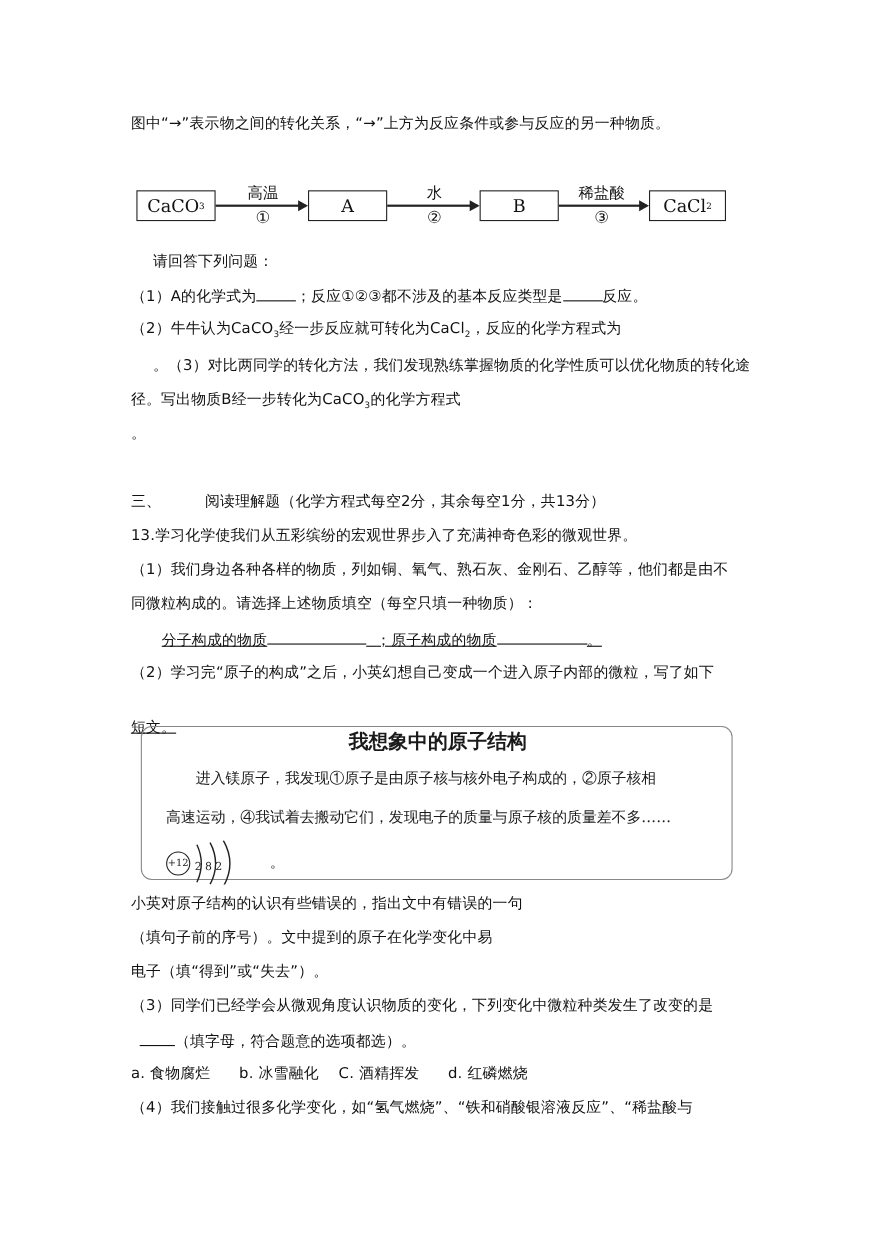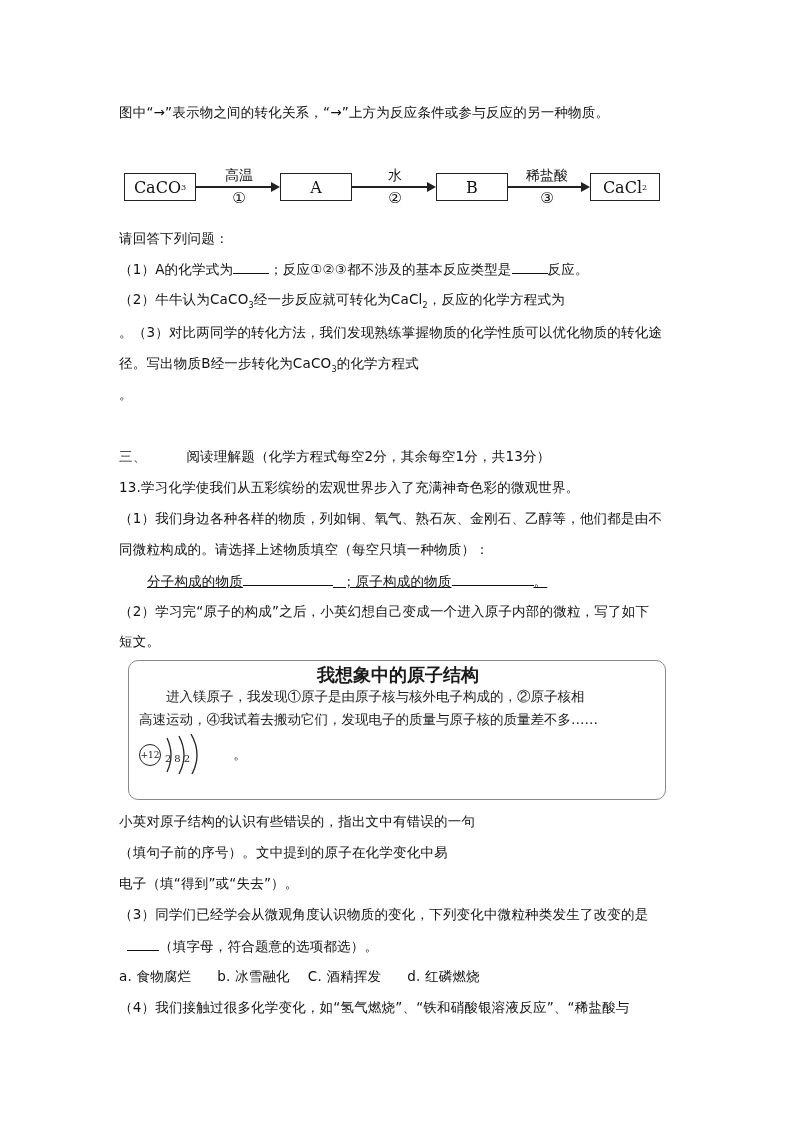--- a/index.html
+++ b/index.html
@@ -11,21 +11,21 @@
   .diagram { position: absolute; left: 124px; top: 170px; width: 536px; height: 40px; }
   .box { position: absolute; top: 3px; height: 28px; border: 1.5px solid #222; box-sizing: border-box;
          font-family: "DejaVu Serif", "Liberation Serif", serif; font-size: 16px; display: flex; align-items: center; justify-content: center; }
   .arrow { position: absolute; top: 16px; height: 2px; background: #222; }
   .arrow::after { content: ""; position: absolute; right: -2px; top: -4px; border-left: 9px solid #222; border-top: 5px solid transparent; border-bottom: 5px solid transparent; }
   .cond { position: absolute; font-family: "DejaVu Serif", "Liberation Serif", serif; font-size: 14px; text-align: center; }
   .num { position: absolute; font-size: 15px; text-align: center; }
   .story { position: absolute; left: 128px; top: 660px; width: 538px; height: 140px; border: 1.5px solid #888; border-radius: 10px; box-sizing: border-box;
            font-family: "DejaVu Serif", "Liberation Serif", serif; font-size: 13.5px; line-height: 23px; padding: 4px 8px 0 10px; color: #1a1a1a; }
   .story .title { text-align: center; font-weight: bold; font-size: 18px; line-height: 20px; }
-  .story p { margin: 0; white-space: nowrap; }
+  .story p { margin: 12px; white-space: nowrap; }
   .atom { display: inline-block; position: relative; vertical-align: middle; width: 90px; height: 36px; }
   .nucleus { position: absolute; left: 0; top: 7px; width: 22px; height: 22px; border: 1.5px solid #222; border-radius: 50%; font-size: 9px; display: flex; align-items: center; justify-content: center; box-sizing: border-box; }
   .shells { position: absolute; left: 26px; top: 10px; font-size: 10px; letter-spacing: 3px; }
 </style>
 </head>
 <body>
 
 <div class="line" style="top:103px;">图中“→”表示物之间的转化关系，“→”上方为反应条件或参与反应的另一种物质。</div>
 
 <div class="diagram">
@@ -46,45 +46,45 @@
   <div class="arrow" style="left:384px;width:80px;"></div>
   <div class="cond" style="left:390px;top:-3px;width:66px;">稀盐酸</div>
   <div class="num" style="left:408px;top:19px;width:30px;">③</div>
 
   <div class="box" style="left:466px;width:70px;">
       <span>CaCl</span>
       <sub>2</sub>
     </div>
 </div>
 
-<div class="line" style="top:229px;">请回答下列问题：</div>
+<div class="line" style="top:229px;margin-left:20px;">请回答下列问题：</div>
 <div class="line" style="top:259px;">
   <span>（1）A的化学式为</span><span class="blank" style="width:36px;"></span><span>；反应①②③都不涉及的基本反应类型是</span><span class="blank" style="width:36px;"></span><span>反应。</span>
 </div>
 <div class="line" style="top:290px;">
   <span>（2）牛牛认为CaCO</span><sub>3</sub><span>经一步反应就可转化为CaCl</span><sub>2</sub><span>，反应的化学方程式为</span>
 </div>
-<div class="line" style="top:323px;">。（3）对比两同学的转化方法，我们发现熟练掌握物质的化学性质可以优化物质的转化途</div>
+<div class="line" style="top:323px;margin-left:20px;">。（3）对比两同学的转化方法，我们发现熟练掌握物质的化学性质可以优化物质的转化途</div>
 <div class="line" style="top:354px;">
   <span>径。写出物质B经一步转化为CaCO</span><sub>3</sub><span>的化学方程式</span>
 </div>
 <div class="line" style="top:385px;">。</div>
 
 <div class="line" style="top:447px;">
   <span>三、</span><span style="display:inline-block;width:40px;"></span><span>阅读理解题（化学方程式每空2分，其余每空1分，共13分）</span>
 </div>
 <div class="line" style="top:478px;">13.学习化学使我们从五彩缤纷的宏观世界步入了充满神奇色彩的微观世界。</div>
 
 <div class="line" style="top:509px;">（1）我们身边各种各样的物质，列如铜、氧气、熟石灰、金刚石、乙醇等，他们都是由不</div>
 <div class="line" style="top:540px;">同微粒构成的。请选择上述物质填空（每空只填一种物质）：</div>
 <div class="line" style="top:571px;left:147px;text-decoration:underline;">
   <span>分子构成的物质</span><span class="blank" style="width:90px;"></span>&nbsp;&nbsp;<span>；原子构成的物质</span><span class="blank" style="width:82px;"></span><span>。</span>
 </div>
 <div class="line" style="top:602px;">（2）学习完“原子的构成”之后，小英幻想自己变成一个进入原子内部的微粒，写了如下</div>
-<div class="line" style="top:632px;">短文。</div>
+<div class="line" style="top:652px;text-decoration:underline;">短文。</div>
 
 <div class="story">
   <div class="title">我想象中的原子结构</div>
   <p>　　进入镁原子，我发现①原子是由原子核与核外电子构成的，②原子核相</p>
   <p>高速运动，④我试着去搬动它们，发现电子的质量与原子核的质量差不多……</p>
   <p style="margin-top:6px;">
     <span class="atom">
       <span class="nucleus">+12</span>
       <svg width="60" height="40" style="position:absolute;left:22px;top:-3px;">
         <path d="M6 4 Q14 21 6 38" stroke="#222" stroke-width="1.3" fill="none"></path>

